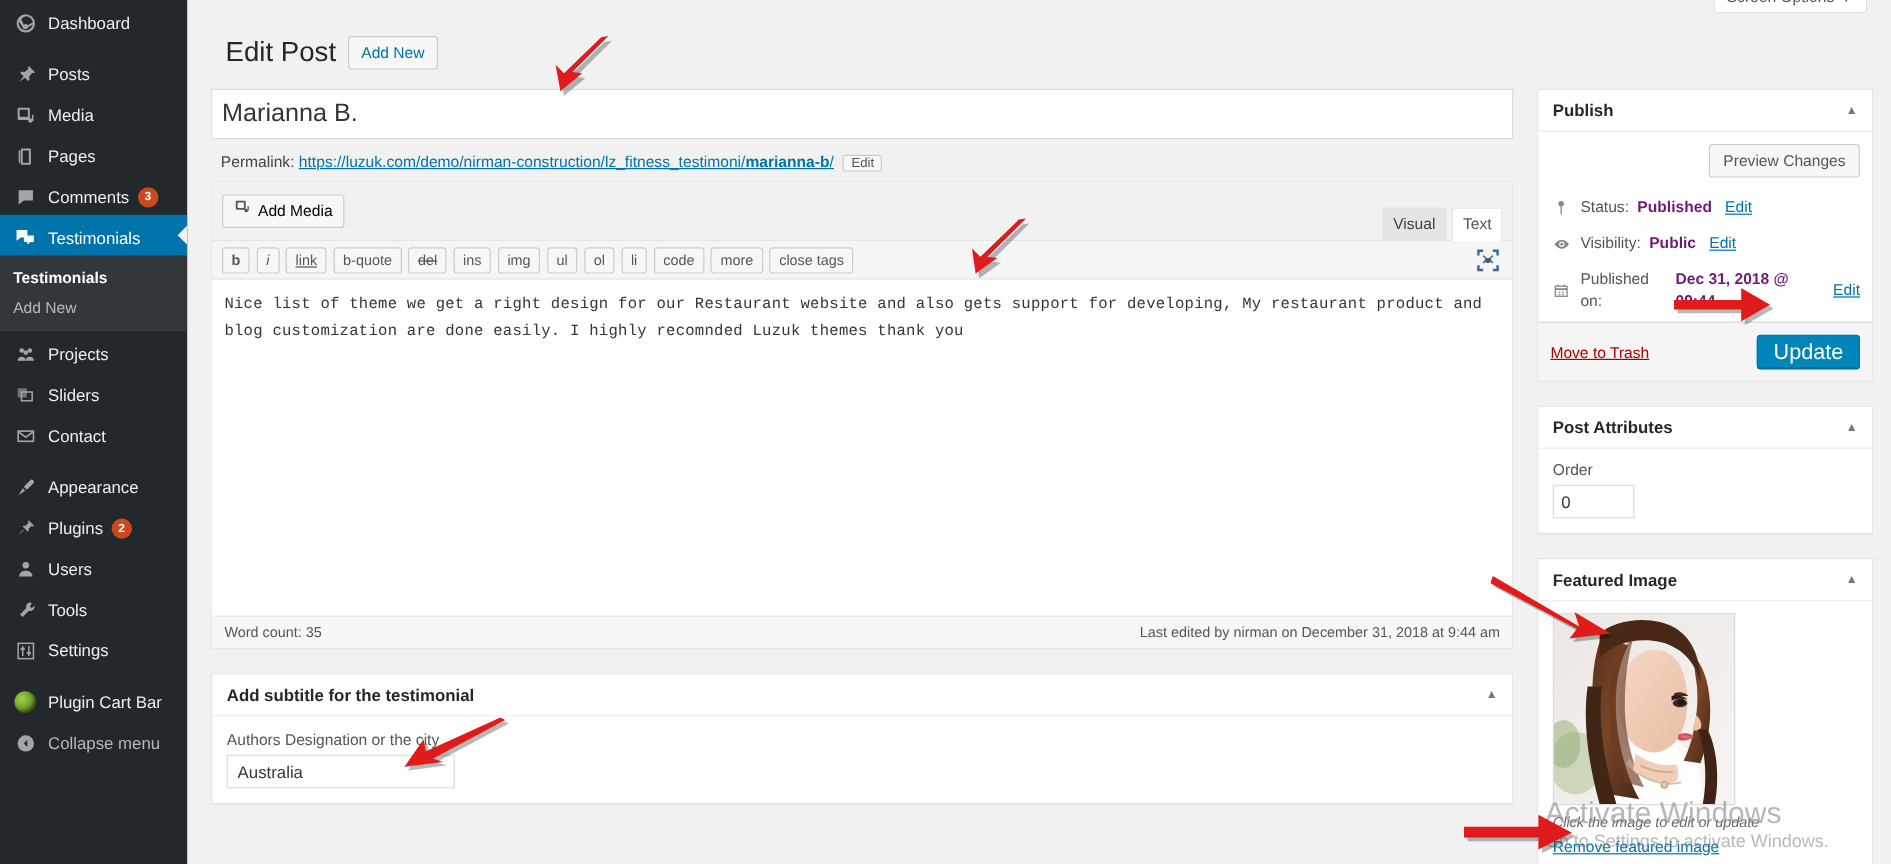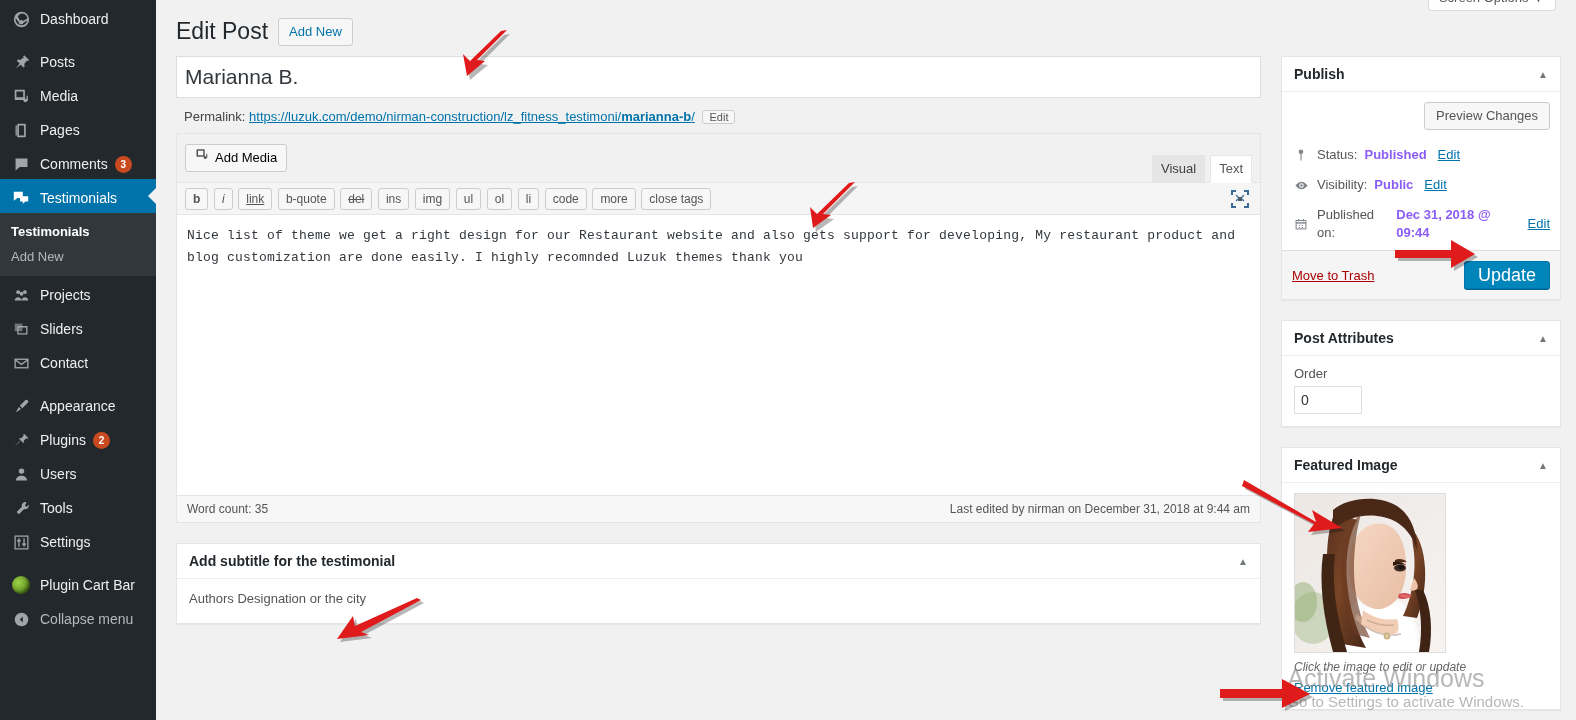--- a/index.html
+++ b/index.html
@@ -63,21 +63,21 @@
     position:absolute; right:20px; top:-14px;
     background:#fff; border:1px solid #ddd; border-top:none;
     border-radius:0 0 4px 4px; padding:4px 10px 5px 10px;
     font-size:13px; color:#555; cursor:pointer;
   }
 
   .wrap { padding:8px 20px 0 20px; position:relative; }
 
   h1.page-title {
     font-size:23px; font-weight:400; color:#23282d;
-    margin:0; padding:9px 0 4px 0; line-height:29px;
+    margin:12px; padding:9px 0 4px 0; line-height:29px;
     display:flex; align-items:center;
   }
   .page-title-action {
     font-size:13px; font-weight:400; line-height:26px;
     padding:0 10px; margin-left:10px;
     background:#f7f7f7; border:1px solid #ccc; border-radius:3px;
     color:#0073aa; cursor:pointer;
   }
 
   #poststuff { display:flex; margin-top:6px; }
@@ -187,21 +187,21 @@
     display:inline-block; font-size:13px; line-height:24px; padding:1px 11px;
     background:#f7f7f7; border:1px solid #ccc; border-radius:3px;
     color:#555; cursor:pointer;
   }
   .misc-pub {
     display:flex; align-items:center; gap:7px;
     padding:6px 0; font-size:13px; color:#555; line-height:18px;
   }
   .misc-pub .dashicon { color:#82878c; width:18px; flex:0 0 18px;
      display:flex; align-items:center; justify-content:center; }
-  .misc-pub b { color:#8b5cf6; font-weight:600; }
+  .misc-pub b { color:#701a75; font-weight:600; }
   .edit-link { color:#0073aa; text-decoration:underline; cursor:pointer; margin-left:4px;}
   #major-publishing-actions {
     border-top:1px solid #ddd; background:#f5f5f5;
     padding:10px; display:flex; align-items:center;
     justify-content:space-between; position:relative;
   }
   .submitdelete {
     color:#a00; text-decoration:underline; font-size:13px; cursor:pointer;
   }
   .button-primary {
@@ -500,20 +500,21 @@
           </div>
         </div>
 
         <div class="postbox" id="subtitle-box">
           <div class="hndle">
             <span>Add subtitle for the testimonial</span>
             <span class="toggle-ind">▲</span>
           </div>
           <div class="inside">
             <div class="sub-field-label">Authors Designation or the city</div>
+            <input class="sub-field-input" type="text" value="Australia" style="">
           </div>
         </div>
 
       </div>
 
       <div id="postbox-container-1">
 
         <div class="postbox" id="submitdiv">
           <div class="hndle">
             <span>Publish</span>

